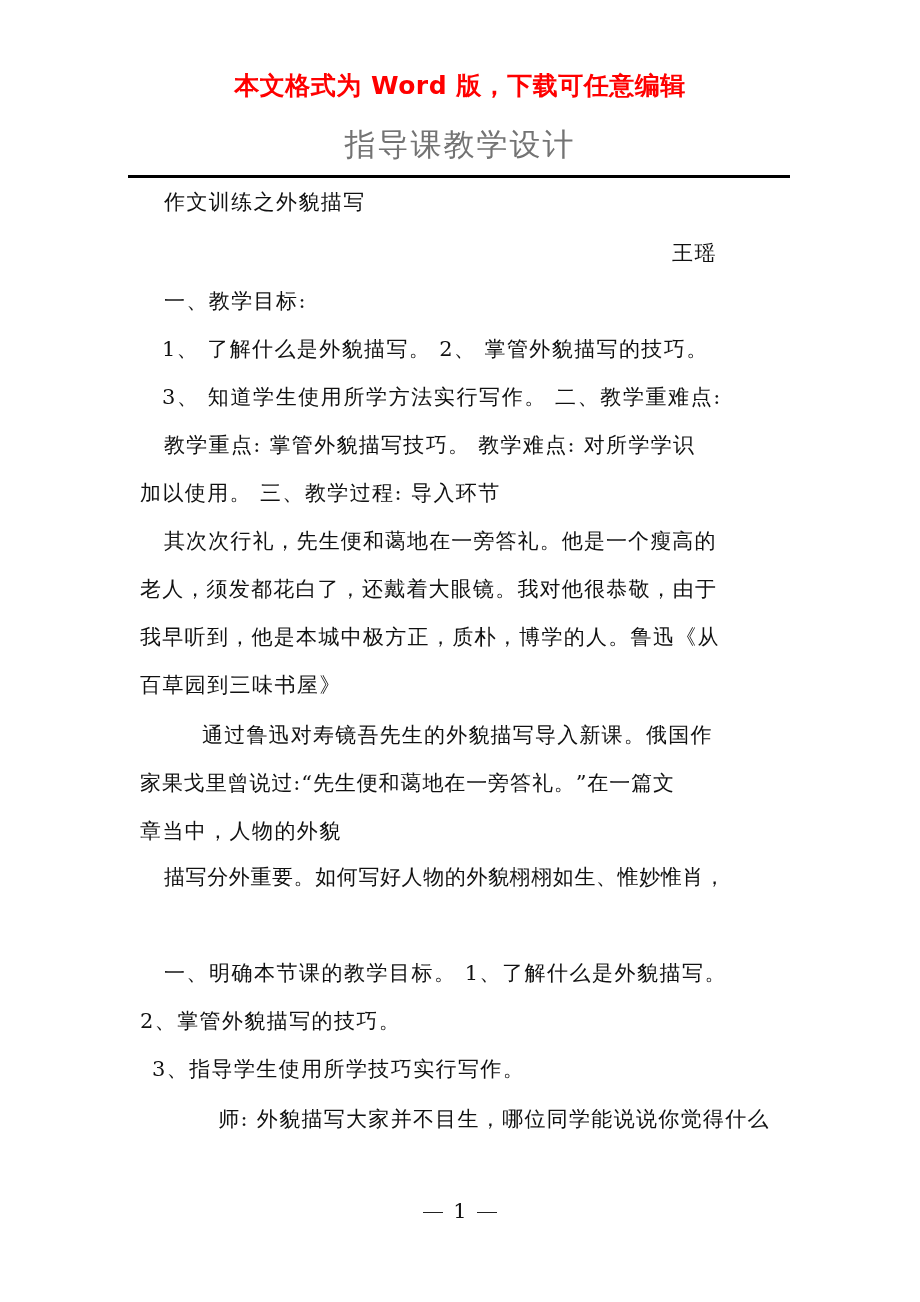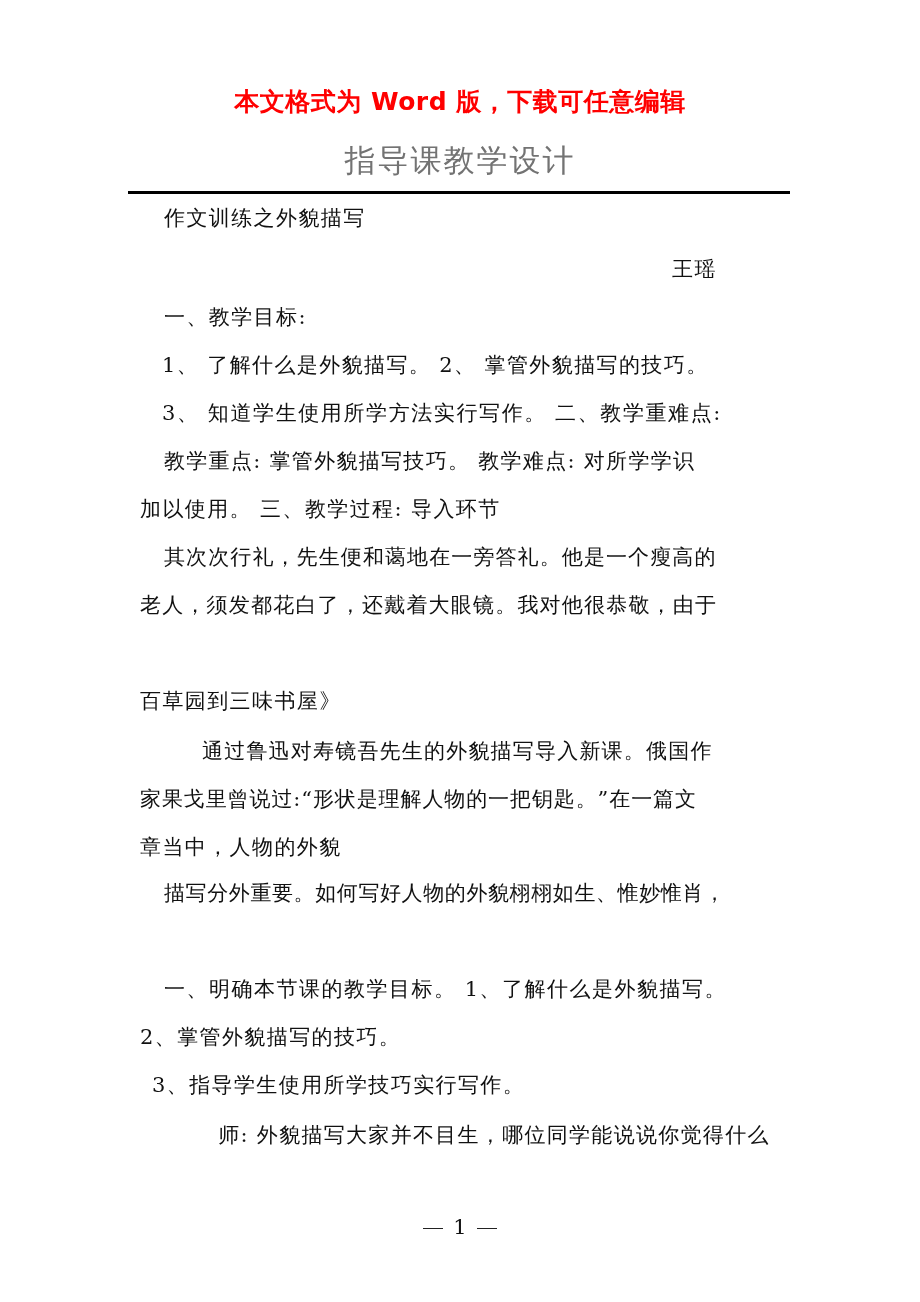--- a/index.html
+++ b/index.html
@@ -13,21 +13,20 @@
       position: relative;
       overflow: hidden;
       font-family: "DejaVu Serif", "Liberation Serif", serif;
       color: #111111;
     }
     .page {
       position: absolute;
       left: 0; top: 0;
       width: 920px;
       height: 1102px;
-      margin-top: 16px;
     }
     .banner {
       position: absolute;
       left: 0; right: 0;
       top: 66px;
       text-align: center;
       font-family: "DejaVu Sans", "Liberation Sans", sans-serif;
       font-weight: bold;
       font-size: 25px;
       color: #ff0000;
@@ -90,23 +89,24 @@
 
   <div class="line" style="top:187px; left:164px;">作文训练之外貌描写</div>
   <div class="line" style="top:238px; left:672px; width:100px;">王瑶</div>
   <div class="line" style="top:286px; left:164px;">一、教学目标:</div>
   <div class="line" style="top:334px; left:162px;">1、  了解什么是外貌描写。 2、  掌管外貌描写的技巧。</div>
   <div class="line" style="top:382px; left:162px; letter-spacing:1.6px;">3、  知道学生使用所学方法实行写作。  二、教学重难点:</div>
   <div class="line" style="top:430px; left:164px; letter-spacing:1.3px;">教学重点: 掌管外貌描写技巧。  教学难点: 对所学学识</div>
   <div class="line" style="top:478px; left:140px;">加以使用。  三、教学过程:  导入环节</div>
   <div class="line" style="top:526px; left:164px; letter-spacing:1.1px;">其次次行礼，先生便和蔼地在一旁答礼。他是一个瘦高的</div>
   <div class="line" style="top:574px; left:140px; letter-spacing:1.2px;">老人，须发都花白了，还戴着大眼镜。我对他很恭敬，由于</div>
+  <div class="line" style="top:622px; left:140px; letter-spacing:1.3px;">我早听到，他是本城中极方正，质朴，博学的人。鲁迅《从</div>
   <div class="line" style="top:670px; left:140px;">百草园到三味书屋》</div>
   <div class="line" style="top:720px; left:202px; letter-spacing:1.2px;">通过鲁迅对寿镜吾先生的外貌描写导入新课。俄国作</div>
-  <div class="line" style="top:768px; left:140px; letter-spacing:0.9px;">家果戈里曾说过:“形状是理解人物的一把钥匙。”在一篇文</div>
+  <div class="line" style="top:768px; left:140px; letter-spacing:0.9px;">家果戈里曾说过:“先生便和蔼地在一旁答礼。”在一篇文</div>
   <div class="line" style="top:816px; left:140px;">章当中，人物的外貌</div>
   <div class="line" style="top:862px; left:164px; letter-spacing:0.6px;">描写分外重要。如何写好人物的外貌栩栩如生、惟妙惟肖，</div>
   <div class="line" style="top:958px; left:164px; letter-spacing:1.5px;">一、明确本节课的教学目标。  1、了解什么是外貌描写。</div>
   <div class="line" style="top:1006px; left:140px;">2、掌管外貌描写的技巧。</div>
   <div class="line" style="top:1054px; left:152px;">3、指导学生使用所学技巧实行写作。</div>
   <div class="line" style="top:1104px; left:164px; letter-spacing:1.3px;text-align:center;">师: 外貌描写大家并不目生，哪位同学能说说你觉得什么</div>
 
   <div class="page-number">
     <span class="dash"></span><span>1</span><span class="dash"></span>
   </div>

